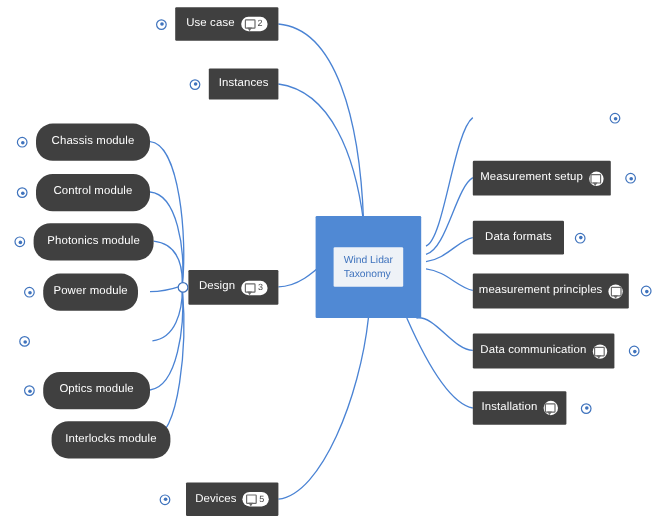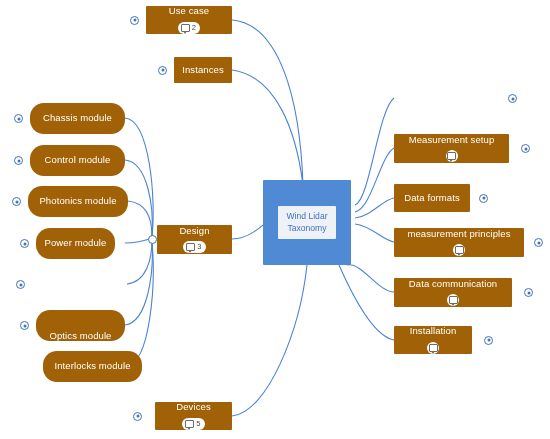--- a/index.html
+++ b/index.html
@@ -21,32 +21,31 @@
     position: absolute;
     left: 0;
     top: 0;
     width: 550px;
     height: 439px;
     pointer-events: none;
   }
   .node {
     position: absolute;
     box-sizing: border-box;
-    background: #a16207;
+    background: #404040;
     color: #ffffff;
     display: flex;
     align-items: center;
     justify-content: center;
     gap: 5px;
     font-size: 9.5px;
     letter-spacing: 0.1px;
     line-height: 1.1;
     white-space: nowrap;
     z-index: 3;
-    flex-direction: column;
   }
   .node.rounded {
     border-radius: 14px;
   }
   .node.sharp {
     border-radius: 1px;
   }
   .node-label {
     display: inline-block;
   }
@@ -59,21 +58,20 @@
     display: flex;
     align-items: center;
     justify-content: center;
     z-index: 4;
   }
   .root-inner {
     background: #eef2f7;
     color: #3f73bd;
     font-size: 8.6px;
     line-height: 1.35;
-    text-align: center;
     padding: 5px 8px;
     border-radius: 1px;
     white-space: nowrap;
   }
   
   .badge {
     display: inline-flex;
     align-items: center;
     gap: 2px;
     background: #ffffff;
@@ -266,21 +264,21 @@
   </div>
   <div class="handle" style="left:12px; top:197px;"></div>
 
   <div class="node rounded" style="left:36px; top:228px; width:79px; height:31px;">
     <span class="node-label">Power module</span>
   </div>
   <div class="handle" style="left:20px; top:239px;"></div>
 
   <div class="handle" style="left:16px; top:280px;"></div>
 
-  <div class="node rounded" style="left:36px; top:310px; width:89px; height:31px;justify-content:flex-end;">
+  <div class="node rounded" style="left:36px; top:310px; width:89px; height:31px;">
     <span class="node-label">Optics module</span>
   </div>
   <div class="handle" style="left:20px; top:321px;"></div>
 
   <div class="node rounded" style="left:28px; top:351px; width:99px; height:31px;margin-left:15px;">
     <span class="node-label">Interlocks module</span>
   </div>
 
 </div>
 

